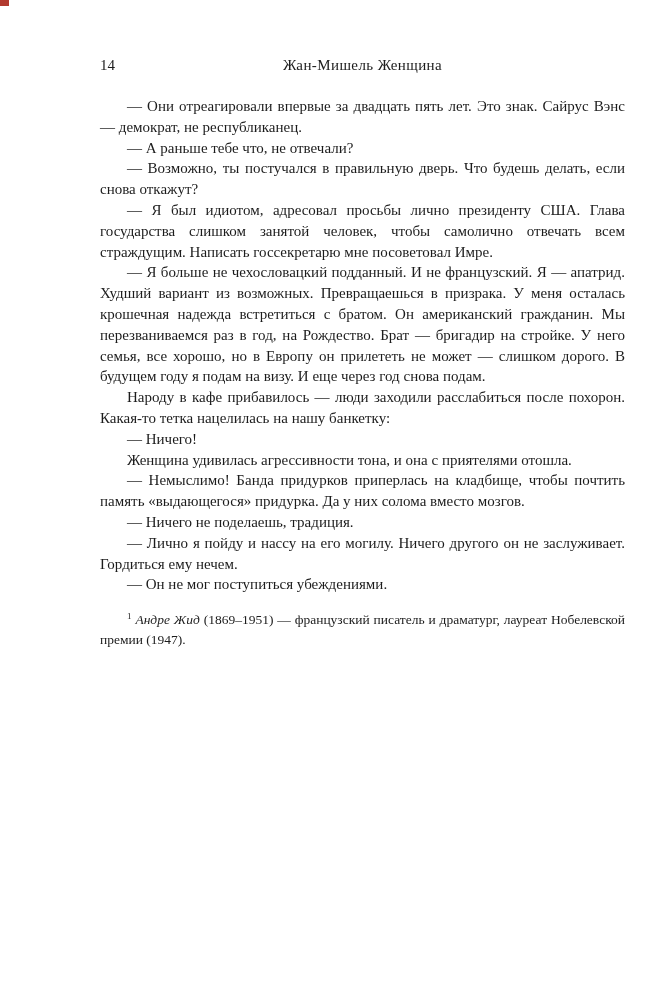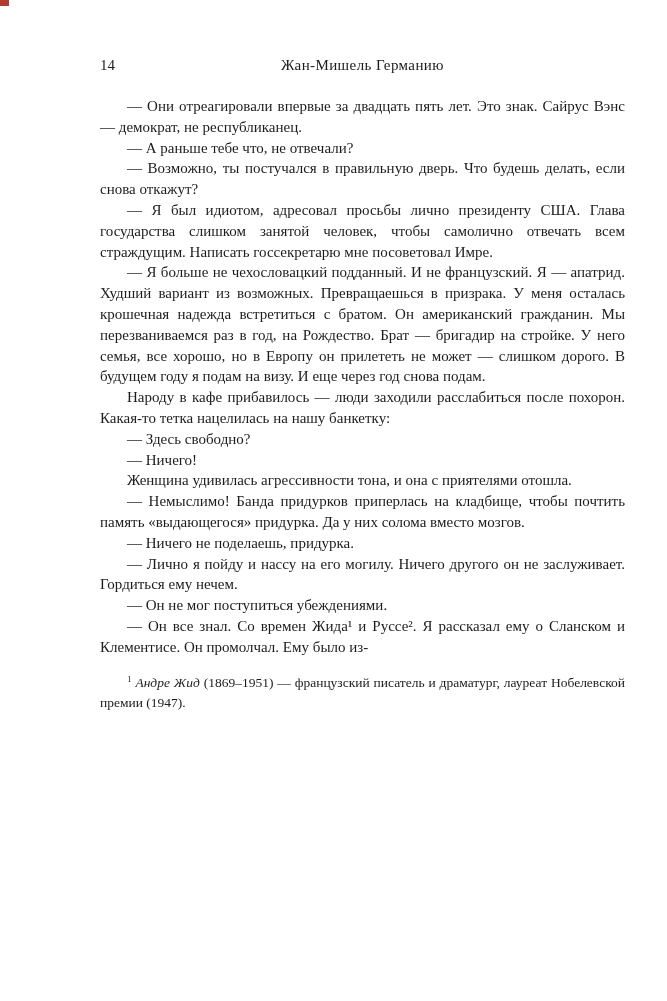--- a/index.html
+++ b/index.html
@@ -78,37 +78,35 @@
 </style>
 </head>
 <body>
 
 <div class="page">
 
   <div class="corner-mark"></div>
 
   <header class="page-header">
     <span class="page-number">14</span>
-    <span class="running-head">Жан-Мишель Германию</span>
+    <span class="running-head">Жан-Мишель Женщина</span>
   </header>
 
   <main class="body-text">
     <p>— Они отреагировали впервые за двадцать пять лет. Это знак. Сайрус Вэнс — демократ, не республиканец.</p>
     <p>— А раньше тебе что, не отвечали?</p>
     <p>— Возможно, ты постучался в правильную дверь. Что будешь делать, если снова откажут?</p>
     <p>— Я был идиотом, адресовал просьбы лично президенту США. Глава государства слишком занятой человек, чтобы самолично отвечать всем страждущим. Написать госсекретарю мне посоветовал Имре.</p>
     <p>— Я больше не чехословацкий подданный. И не французский. Я — апатрид. Худший вариант из возможных. Превращаешься в призрака. У меня осталась крошечная надежда встретиться с братом. Он американский гражданин. Мы перезваниваемся раз в год, на Рождество. Брат — бригадир на стройке. У него семья, все хорошо, но в Европу он прилететь не может — слишком дорого. В будущем году я подам на визу. И еще через год снова подам.</p>
     <p>Народу в кафе прибавилось — люди заходили расслабиться после похорон. Какая-то тетка нацелилась на нашу банкетку:</p>
-    <p>— Здесь свободно?</p>
     <p>— Ничего!</p>
     <p>Женщина удивилась агрессивности тона, и она с приятелями отошла.</p>
     <p>— Немыслимо! Банда придурков приперлась на кладбище, чтобы почтить память «выдающегося» придурка. Да у них солома вместо мозгов.</p>
-    <p>— Ничего не поделаешь, придурка.</p>
+    <p>— Ничего не поделаешь, традиция.</p>
     <p>— Лично я пойду и нассу на его могилу. Ничего другого он не заслуживает. Гордиться ему нечем.</p>
     <p>— Он не мог поступиться убеждениями.</p>
-    <p>— Он все знал. Со времен Жида¹ и Руссе². Я рассказал ему о Сланском и Клементисе. Он промолчал. Ему было из-</p>
   </main>
 
   <footer class="footnotes">
     <p><sup>1</sup> <i>Андре Жид</i> <span>(1869–1951) — французский писатель и драматург, лауреат Нобелевской премии (1947).</span></p>
   </footer>
 
 </div>
 
 </body></html>

